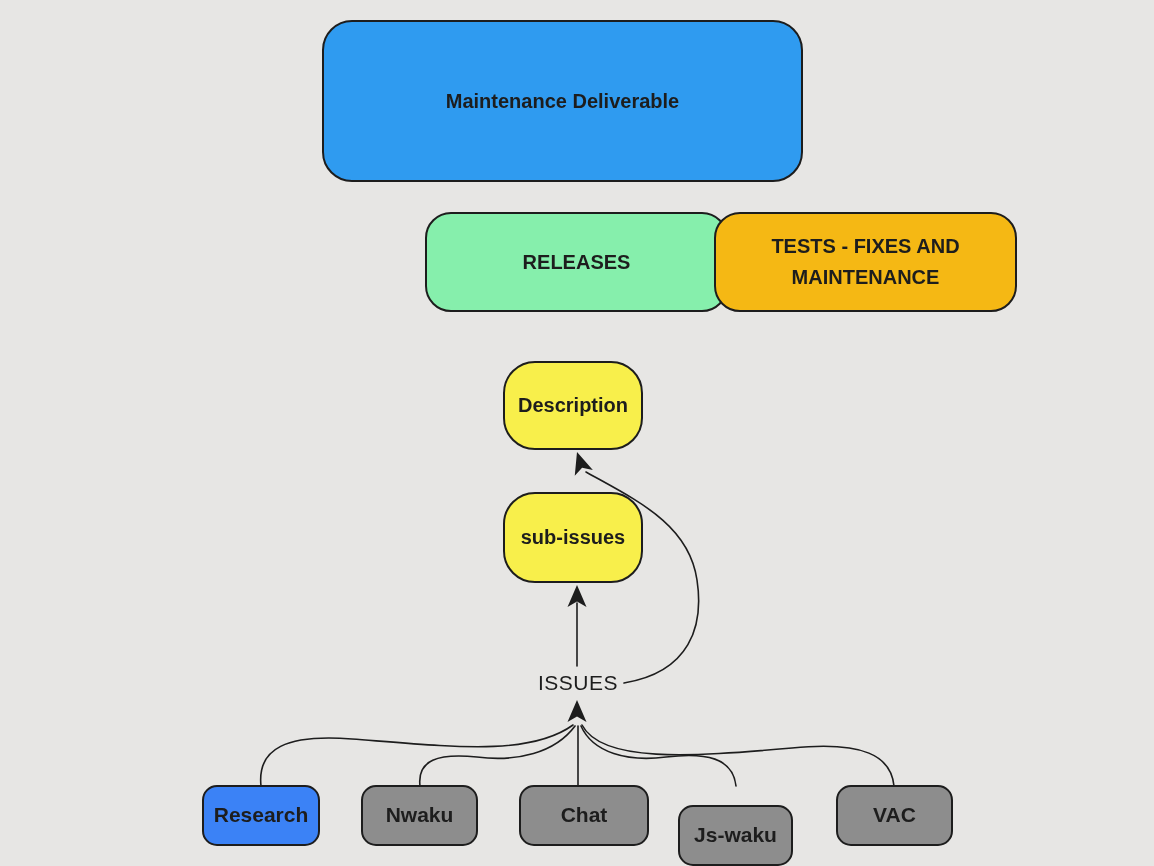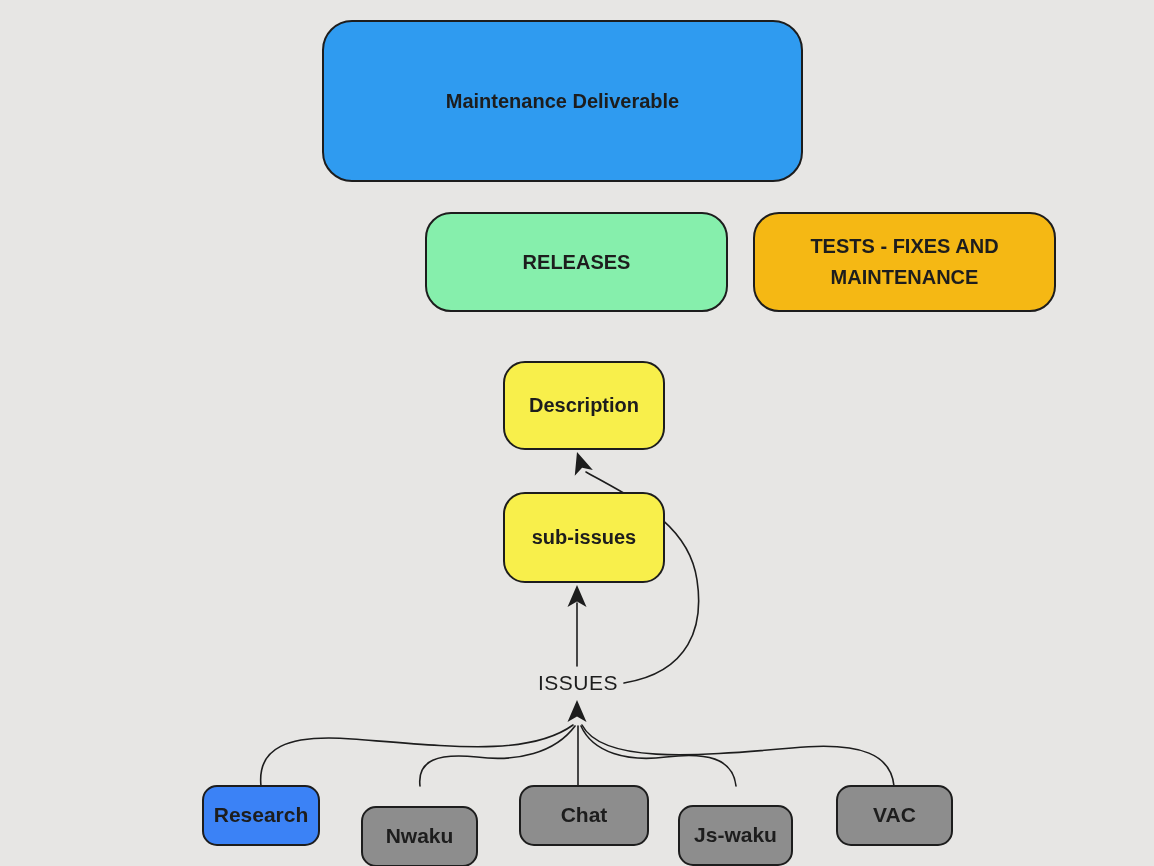--- a/index.html
+++ b/index.html
@@ -20,22 +20,22 @@
     box-sizing:border-box;
     font-size:20px;
     line-height:1.55;
     cursor:default;
     font-weight:bold;
   }
   .node--root{left:322px;top:20px;width:481px;height:162px;border-radius:30px;}
   .node--cat{top:212px;width:303px;height:100px;border-radius:26px;}
   .node--cat-1{left:97px;}
   .node--cat-2{left:425px;}
-  .node--cat-3{left:753px;padding:8px 26px;justify-content:flex-end;}
-  .node--small{width:162px;border-radius:22px;}
+  .node--cat-3{left:714px;padding:8px 26px;justify-content:flex-end;}
+  .node--small{width:140px;border-radius:32px;}
   .node--description{left:503px;top:361px;height:89px;}
   .node--subissues{left:503px;top:492px;height:91px;}
   .node--leaf{top:785px;height:61px;border-radius:15px;font-size:21px;}
   .node--leaf-1{left:202px;width:118px;}
   .node--leaf-2{left:361px;width:117px;}
   .node--leaf-3{left:519px;width:130px;}
   .node--leaf-4{left:678px;width:115px;}
   .node--leaf-5{left:836px;width:117px;}
   .floating-label{
     position:absolute;left:518px;top:671px;width:120px;
@@ -84,21 +84,21 @@
   <div class="node node--small node--subissues" style="background: rgb(248, 239, 75);">
     <span>sub-issues</span>
   </div>
 
   <div class="floating-label">ISSUES</div>
 
   <div class="node node--leaf node--leaf-1" style="background: #3b82f6;">
     <span>Research</span>
   </div>
 
-  <div class="node node--leaf node--leaf-2" style="background: rgb(141, 141, 141); margin-top: 21px;">
+  <div class="node node--leaf node--leaf-2" style="background: rgb(141, 141, 141);">
     <span>Nwaku</span>
   </div>
 
   <div class="node node--leaf node--leaf-3" style="background: rgb(141, 141, 141);">
     <span>Chat</span>
   </div>
 
   <div class="node node--leaf node--leaf-4" style="background: rgb(141, 141, 141); margin-top: 20px;">
     <span>Js-waku</span>
   </div>

